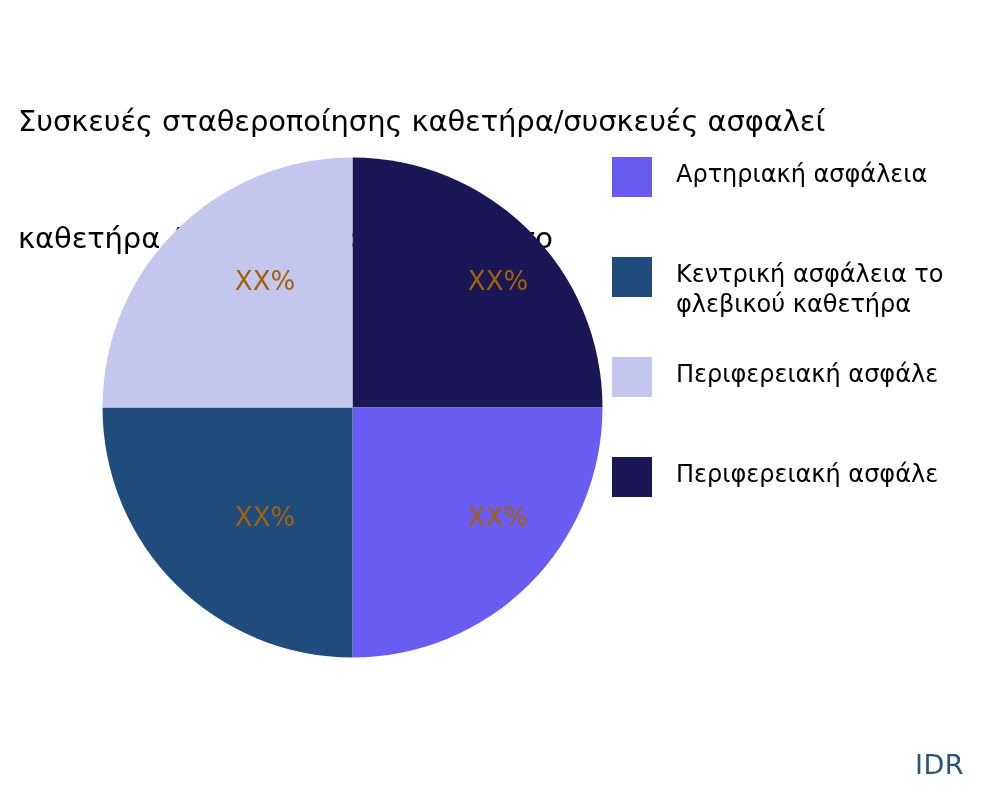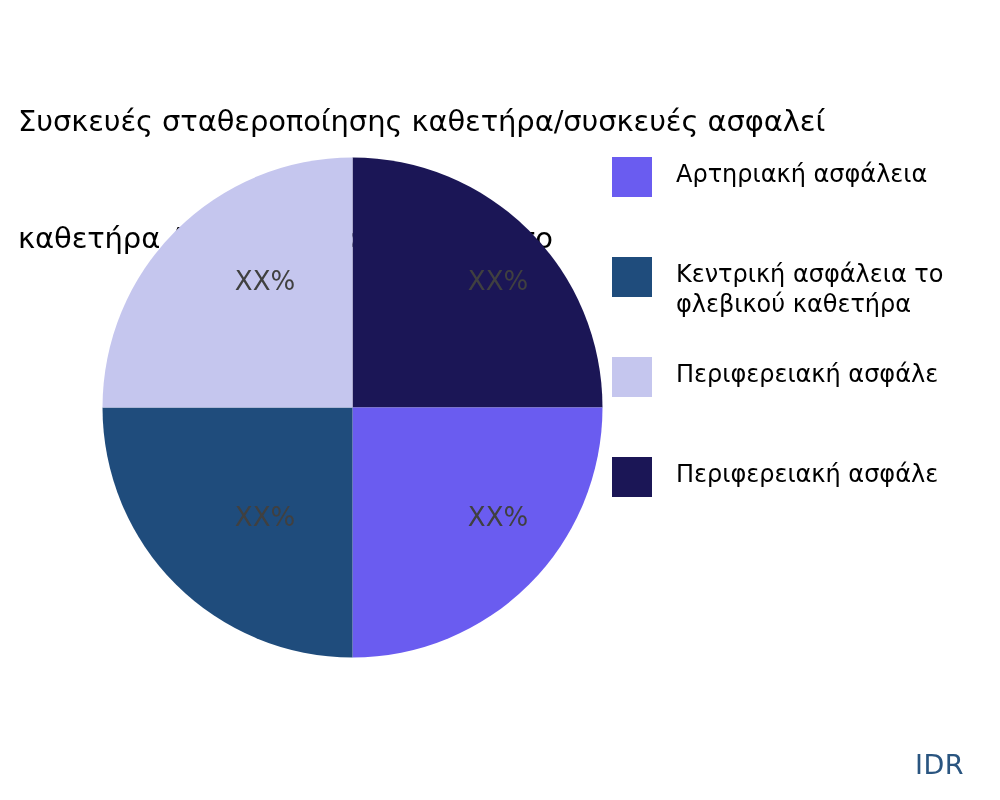--- a/index.html
+++ b/index.html
@@ -51,21 +51,21 @@
   }
   #pie-svg {
     display: block;
     width: 501px;
     height: 501px;
   }
 
   .slice-label {
     position: absolute;
     font-size: 26px;
-    color: #404040;
+    color: #a16207;
     white-space: nowrap;
     transform: translate(-50%, -50%);
     pointer-events: none;
   }
 
   
   #legend {
     position: absolute;
     left: 612px;
     top: 150px;

